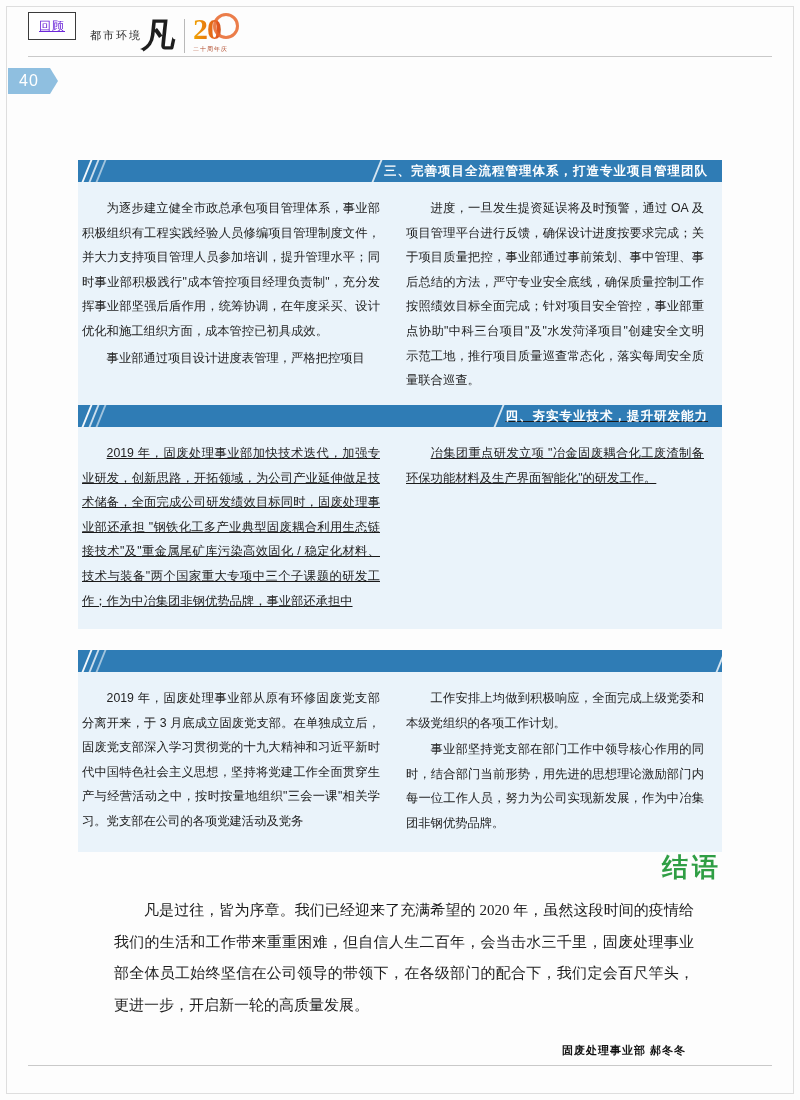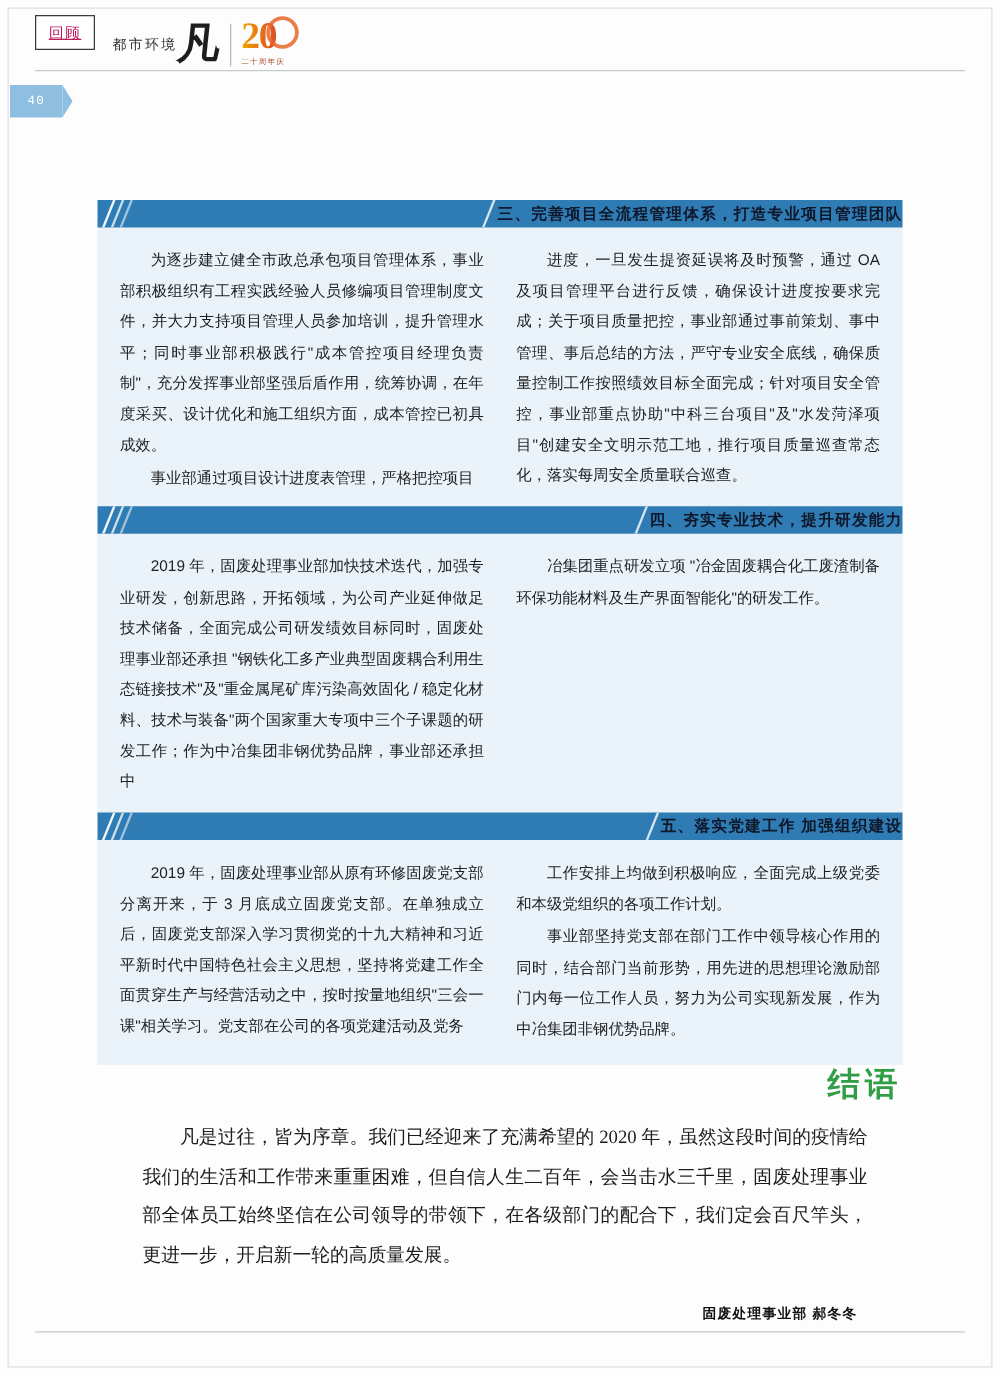--- a/index.html
+++ b/index.html
@@ -42,21 +42,21 @@
     left: 28px;
     top: 12px;
     width: 46px;
     height: 26px;
     border: 1px solid #3b3b3b;
     display: flex;
     align-items: center;
     justify-content: center;
     font-size: 12px;
     letter-spacing: 1px;
-    color: #be185d;
+    color: #6d28d9;
     background: #fff;
     text-decoration: underline;
   }
   .brand-wrap {
     position: absolute;
     left: 90px;
     top: 14px;
     display: flex;
     align-items: center;
     gap: 0;
@@ -115,26 +115,25 @@
     opacity: 0.85;
   }
   .page-number {
     position: absolute;
     left: 8px;
     top: 68px;
     width: 42px;
     height: 26px;
     background: #8fbfe0;
     color: #ffffff;
-    font-size: 10px;
+    font-size: 16px;
     display: flex;
     align-items: center;
     justify-content: center;
     letter-spacing: 1px;
-    font-family: Liberation Mono, monospace;
   }
   .page-number:after {
     content: "";
     position: absolute;
     right: -8px;
     top: 0;
     border-top: 13px solid transparent;
     border-bottom: 13px solid transparent;
     border-left: 8px solid #8fbfe0;
   }
@@ -166,34 +165,35 @@
   .sec-bar .slash {
     width: 2px;
     height: 22px;
     background: #ffffff;
     transform: skewX(-22deg);
     opacity: 0.95;
   }
   .sec-bar .slash.s2 { opacity: 0.75; }
   .sec-bar .slash.s3 { opacity: 0.55; }
   .sec-title {
-    color: #0f172a;
+    color: #ffffff;
     font-size: 12.5px;
     letter-spacing: 1px;
+    padding-right: 14px;
     font-weight: bold;
   }
   .sec-title-wrap {
     position: relative;
     display: flex;
     align-items: center;
     gap: 6px;
   }
   .body-box {
     background: #eaf3fa;
-    padding: 14px 18px 16px 18px;
+    padding: 14px 18px 16px 4px;
     box-sizing: border-box;
   }
   .cols {
     display: flex;
     gap: 26px;
   }
   .col {
     flex: 1;
     font-size: 12.3px;
     line-height: 2.0;
@@ -301,21 +301,21 @@
           <p>为逐步建立健全市政总承包项目管理体系，事业部积极组织有工程实践经验人员修编项目管理制度文件，并大力支持项目管理人员参加培训，提升管理水平；同时事业部积极践行"成本管控项目经理负责制"，充分发挥事业部坚强后盾作用，统筹协调，在年度采买、设计优化和施工组织方面，成本管控已初具成效。</p>
           <p>事业部通过项目设计进度表管理，严格把控项目</p>
         </div>
         <div class="col">
           <p>进度，一旦发生提资延误将及时预警，通过 OA 及项目管理平台进行反馈，确保设计进度按要求完成；关于项目质量把控，事业部通过事前策划、事中管理、事后总结的方法，严守专业安全底线，确保质量控制工作按照绩效目标全面完成；针对项目安全管控，事业部重点协助"中科三台项目"及"水发菏泽项目"创建安全文明示范工地，推行项目质量巡查常态化，落实每周安全质量联合巡查。</p>
         </div>
       </div>
     </div>
   </div>
 
-  <div class="section" style="top:405px;">
+  <div class="section" style="top:405px;text-decoration:underline;">
     <div class="sec-bar">
       <div class="slashes">
         <div class="slash s1"></div>
           <div class="slash s2"></div>
           <div class="slash s3"></div>
       </div>
       <div class="sec-title-wrap">
         <div class="slash" style="background:#fff;opacity:.8;"></div>
         <div class="sec-title">四、夯实专业技术，提升研发能力</div>
       </div>
@@ -334,21 +334,20 @@
 
   <div class="section" style="top:650px;">
     <div class="sec-bar">
       <div class="slashes">
         <div class="slash s1"></div>
           <div class="slash s2"></div>
           <div class="slash s3"></div>
       </div>
       <div class="sec-title-wrap">
         <div class="slash" style="background:#fff;opacity:.8;"></div>
-        <div class="sec-title">五、落实党建工作 加强组织建设</div>
       </div>
     </div>
     <div class="body-box">
       <div class="cols">
         <div class="col">
           <p>2019 年，固废处理事业部从原有环修固废党支部分离开来，于 3 月底成立固废党支部。在单独成立后，固废党支部深入学习贯彻党的十九大精神和习近平新时代中国特色社会主义思想，坚持将党建工作全面贯穿生产与经营活动之中，按时按量地组织"三会一课"相关学习。党支部在公司的各项党建活动及党务</p>
         </div>
         <div class="col">
           <p>工作安排上均做到积极响应，全面完成上级党委和本级党组织的各项工作计划。</p>
           <p>事业部坚持党支部在部门工作中领导核心作用的同时，结合部门当前形势，用先进的思想理论激励部门内每一位工作人员，努力为公司实现新发展，作为中冶集团非钢优势品牌。</p>

